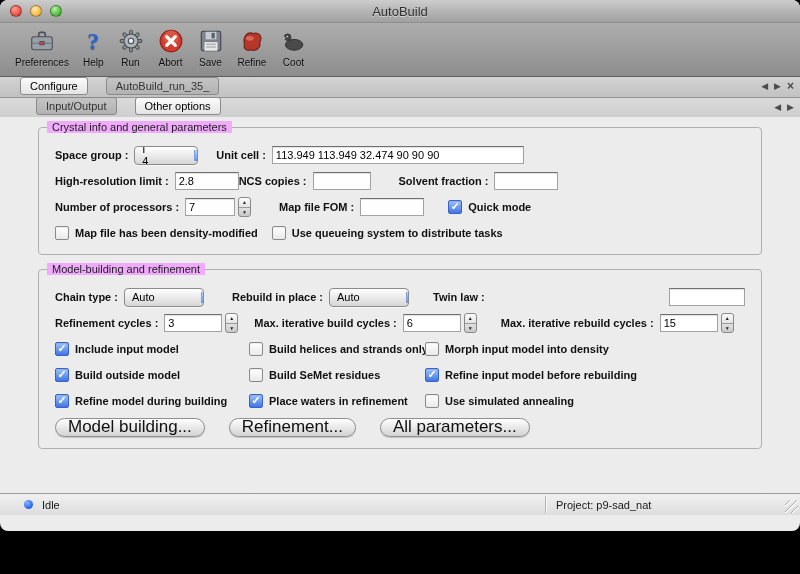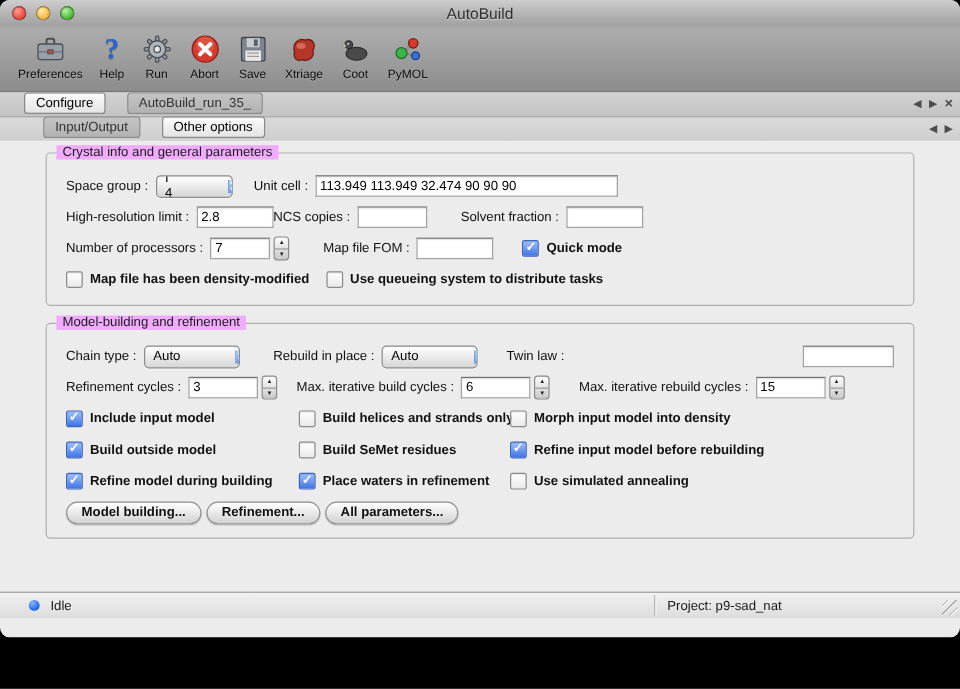--- a/index.html
+++ b/index.html
@@ -32,21 +32,21 @@
   .tabnav span{font-size:9px;color:#4c4c4c;line-height:10px;cursor:default;}
   .nav-left::before{content:"\25C0";}
   .nav-right::before{content:"\25B6";}
   .nav-close::before{content:"\00D7";font-size:12px;font-weight:bold;}
 
   
   .content{position:absolute;top:117px;bottom:22px;left:0;right:0;background:#ececec;overflow:hidden;}
   .group{position:relative;border:1px solid #afafaf;border-radius:4px;margin:10px 38px 0 38px;padding:14px 16px 8px 16px;}
   .gtitle{position:absolute;top:-7px;left:8px;background:#f0abfc;padding:0 5px;font-size:11px;color:#1c1c1c;}
   .frow{display:flex;align-items:center;height:26px;}
-  .lbl{font-size:11px;font-weight:normal;color:#101010;margin-right:6px;white-space:nowrap;}
+  .lbl{font-size:11px;font-weight:bold;color:#101010;margin-right:6px;white-space:nowrap;}
   .field{height:16px;border:1px solid #a2a2a2;border-top-color:#6f6f6f;background:#fff;font-size:11px;font-family:"Liberation Sans",sans-serif;padding:0 3px;box-shadow:inset 0 1px 1px rgba(0,0,0,.12);box-sizing:content-box;}
   .spacer{flex:1;}.ml14{margin-left:14px}.ml16{margin-left:16px}.ml18{margin-left:18px}
   .ml24{margin-left:24px}.ml28{margin-left:28px}.ml40{}
 
   
   .popup{display:inline-flex;align-items:center;height:19px;border:1px solid #8b8b8b;border-radius:4px;background:linear-gradient(#ffffff,#d6d6d6);box-shadow:0 1px 0 rgba(255,255,255,.6);overflow:hidden;box-sizing:border-box;gap:42px;}
   .ptext{flex:1;display:flex;align-items:center;padding:0 4px 0 7px;font-size:11px;color:#000;}
   .parrows{width:15px;background:linear-gradient(#b9d3fb,#5c8ef2);display:flex;flex-direction:column;align-items:center;justify-content:center;gap:1px;border-left:1px solid #7a9fe0;}
   .parrows i{font-style:normal;font-size:5px;line-height:5px;color:#fff;}
   .au::before{content:"\25B2";}
@@ -59,21 +59,21 @@
 
   
   .cb{display:inline-flex;align-items:center;gap:6px;}
   .box{width:12px;height:12px;border:1px solid #8a8a8a;border-radius:2px;background:linear-gradient(#ffffff,#e9e9e9);box-shadow:inset 0 1px 1px rgba(0,0,0,.08);display:flex;align-items:center;justify-content:center;flex:none;}
   .box.checked{background:linear-gradient(#9fc2f8,#3f74e8);border-color:#3a62c0;}
   .box.checked::before{content:"\2713";color:#fff;font-size:11px;font-weight:bold;line-height:1;margin-top:-1px;}
   .cbl{font-size:11px;font-weight:bold;color:#101010;white-space:nowrap;}
   .cb.w1{width:194px}.cb.w2{width:176px}
 
   
-  .abtn{height:19px;padding:0 12px;border:1px solid #8f8f8f;border-radius:10px;background:linear-gradient(#ffffff,#d2d2d2);font-size:11px;color:#101010;display:inline-flex;align-items:center;margin-right:4px;box-shadow:0 1px 1px rgba(0,0,0,.18);font-weight:bold;}
+  .abtn{height:19px;padding:0 12px;border:1px solid #8f8f8f;border-radius:10px;background:linear-gradient(#ffffff,#d2d2d2);font-size:17px;color:#101010;display:inline-flex;align-items:center;margin-right:24px;box-shadow:0 1px 1px rgba(0,0,0,.18);}
 
   
   .statusbar{position:absolute;left:0;right:0;bottom:16px;height:22px;background:linear-gradient(#f1f1f1,#dddddd);border-top:1px solid #9a9a9a;display:flex;align-items:center;box-sizing:border-box;}
   .dot{width:9px;height:9px;border-radius:50%;background:radial-gradient(circle at 35% 30%,#8cb6ff,#1f63e8 70%,#0e42b0);margin-left:24px;flex:none;}
   .stext{font-size:11px;color:#1a1a1a;margin-left:9px;}
   .sdivider{position:absolute;left:545px;top:2px;bottom:2px;width:1px;background:#b5b5b5;box-shadow:1px 0 0 #f5f5f5;}
   .project{position:absolute;left:556px;font-size:11px;color:#1a1a1a;}
   .grip{position:absolute;right:2px;bottom:2px;width:13px;height:13px;background:repeating-linear-gradient(135deg,transparent 0 3px,#aaa 3px 4px,#f6f6f6 4px 5px);}
 </style>
 </head>
@@ -146,45 +146,33 @@
       </span>
       <span class="tlabel">Save</span>
     </div>
     <div class="tool">
       <span class="ticon">
         <svg viewBox="0 0 24 24" width="26" height="26">
           <path d="M5 14 C3 8 8 3 13 5 C19 3 22 9 19 13 C21 18 15 22 11 20 C6 22 4 18 5 14 Z" fill="#b5372a" stroke="#6f1d13"></path>
           <ellipse cx="10" cy="9.5" rx="3.5" ry="2.2" fill="#dd7668" opacity="0.8"></ellipse>
         </svg>
       </span>
-      <span class="tlabel">Xtriage</span>
+      <span class="tlabel">Refine</span>
     </div>
     <div class="tool">
       <span class="ticon">
         <svg viewBox="0 0 24 24" width="26" height="26">
           <ellipse cx="13" cy="15.5" rx="8" ry="5" fill="#4a4a4a" stroke="#262626" stroke-width="0.8"></ellipse>
           <path d="M7.5 10 C7 12.5 9 14 11 15 L8 16 Z" fill="#4a4a4a"></path>
           <circle cx="7" cy="8.5" r="3" fill="#4a4a4a" stroke="#262626" stroke-width="0.8"></circle>
           <path d="M4.4 8.2 L1.5 9.4 L4.7 10.3 Z" fill="#e9e4d8" stroke="#8d8878" stroke-width="0.5"></path>
           <circle cx="6.6" cy="7.8" r="0.7" fill="#e8e8e8"></circle>
         </svg>
       </span>
       <span class="tlabel">Coot</span>
-    </div>
-    <div class="tool">
-      <span class="ticon">
-        <svg viewBox="0 0 24 24" width="26" height="26">
-          <line x1="7.5" y1="15" x2="16" y2="7.5" stroke="#8a8a8a" stroke-width="2"></line>
-          <line x1="7.5" y1="15" x2="17.5" y2="17" stroke="#8a8a8a" stroke-width="2"></line>
-          <circle cx="7" cy="15" r="4.2" fill="#3cb44b" stroke="#1e6e28"></circle>
-          <circle cx="16" cy="7.5" r="3.6" fill="#d63a2f" stroke="#7c1a12"></circle>
-          <circle cx="17.8" cy="17" r="3" fill="#3a6fd8" stroke="#1d3f8a"></circle>
-        </svg>
-      </span>
-      <span class="tlabel">PyMOL</span>
     </div>
   </div>
 
   <div class="tabstrip t1">
     <div class="tab active">
       <span>Configure</span>
     </div>
     <div class="tab">
       <span>AutoBuild_run_35_</span>
     </div>

